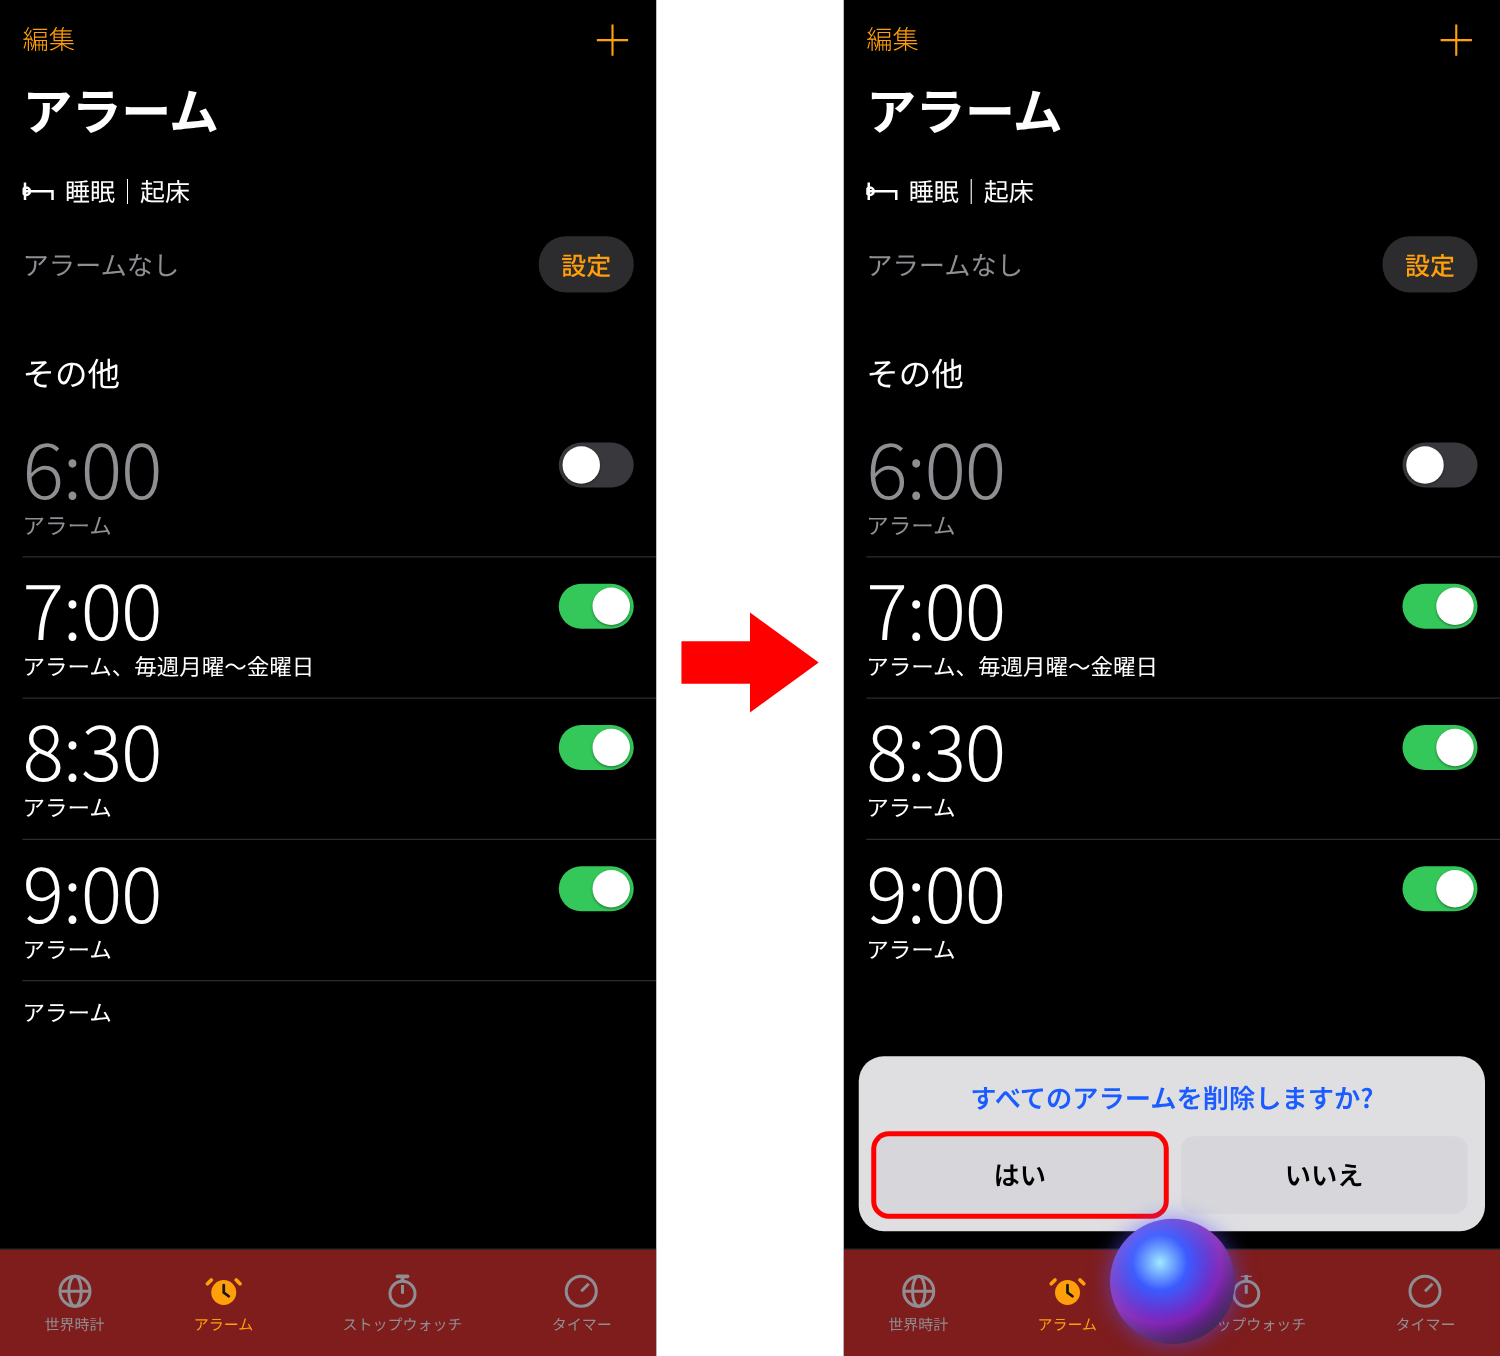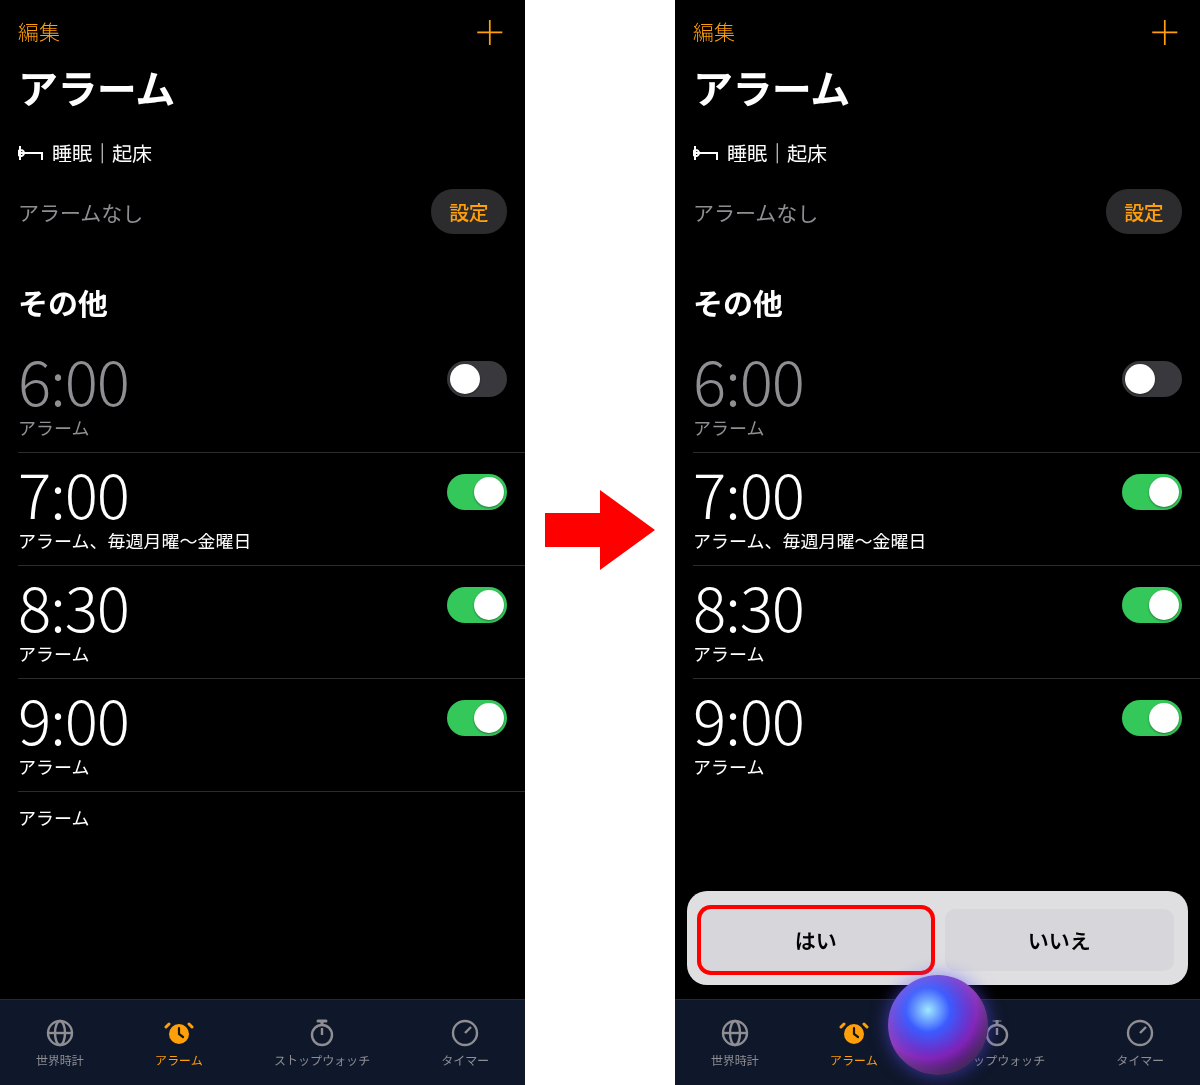--- a/index.html
+++ b/index.html
@@ -28,38 +28,38 @@
   .bed-icon svg { width: 100%; height: 100%; }
   .sleep-row { display: flex; align-items: center; justify-content: space-between; padding: 10px 18px 16px; }
   .noalarm { color: #8e8e93; font-size: 21px; }
   .config-btn {
     background: #2c2c2e; color: #ff9f0a; font-size: 20px; font-weight: 500;
     padding: 8px 18px; border-radius: 22px;
   }
 
   
   .divider { height: 1px; background: #2c2c2e; margin-left: 18px; }
-  .others-h { font-size: 30px; font-weight: 700; padding: 30px 18px 16px; }
+  .others-h { font-size: 26px; font-weight: 400; padding: 30px 18px 16px; }
   .alarm-row { padding: 8px 18px 12px; position: relative; }
   .alarm-line1 { display: flex; align-items: center; justify-content: space-between; gap: 40px; }
   .alarm-time { font-size: 62px; font-weight: 300; letter-spacing: -1px; line-height: 1; }
   .alarm-label { font-size: 18px; font-weight: 400; margin-top: 4px; }
   .alarm-off .alarm-time,
   .alarm-off .alarm-label { color: #8e8e93; }
 
   .switch { position: relative; width: 60px; height: 36px; border-radius: 18px; flex-shrink: 0; }
   .switch-on  { background: #34c759; }
   .switch-off { background: #39393d; }
   .knob { position: absolute; top: 3px; width: 30px; height: 30px; background: #fff; border-radius: 50%; box-shadow: 0 1px 2px rgba(0,0,0,.4); }
   .switch-on  .knob { right: 3px; }
   .switch-off .knob { left: 3px; }
 
   
   .tabbar {
-    margin-top: auto; height: 86px; background: #0f172a;
+    margin-top: auto; height: 86px; background: #7f1d1d;
     display: flex; justify-content: space-around; align-items: center;
     border-top: 1px solid #2a2a2a;
     text-align: center;
   }
   .tab { display: flex; flex-direction: column; align-items: center; gap: 3px; color: #8e8e93; }
   .tab.active { color: #ff9f0a; }
   .tab .ti { width: 30px; height: 30px; }
   .tab svg { width: 100%; height: 100%; }
   .tab .tl { font-size: 12px; }
 
@@ -269,20 +269,21 @@
       <div class="alarm-line1">
         <span class="alarm-time">9:00</span>
         <span class="switch switch-on">
             <span class="knob"></span>
           </span>
       </div>
       <div class="alarm-label">アラーム</div>
     </div>
 
     <div class="siri-panel">
+      <div class="siri-q">すべてのアラームを削除しますか?</div>
       <div class="siri-btns">
         <div class="siri-btn yes">はい</div>
         <div class="siri-btn">いいえ</div>
       </div>
     </div>
 
     <div class="siri-orb"></div>
 
     <div class="tabbar">
       <div class="tab">

